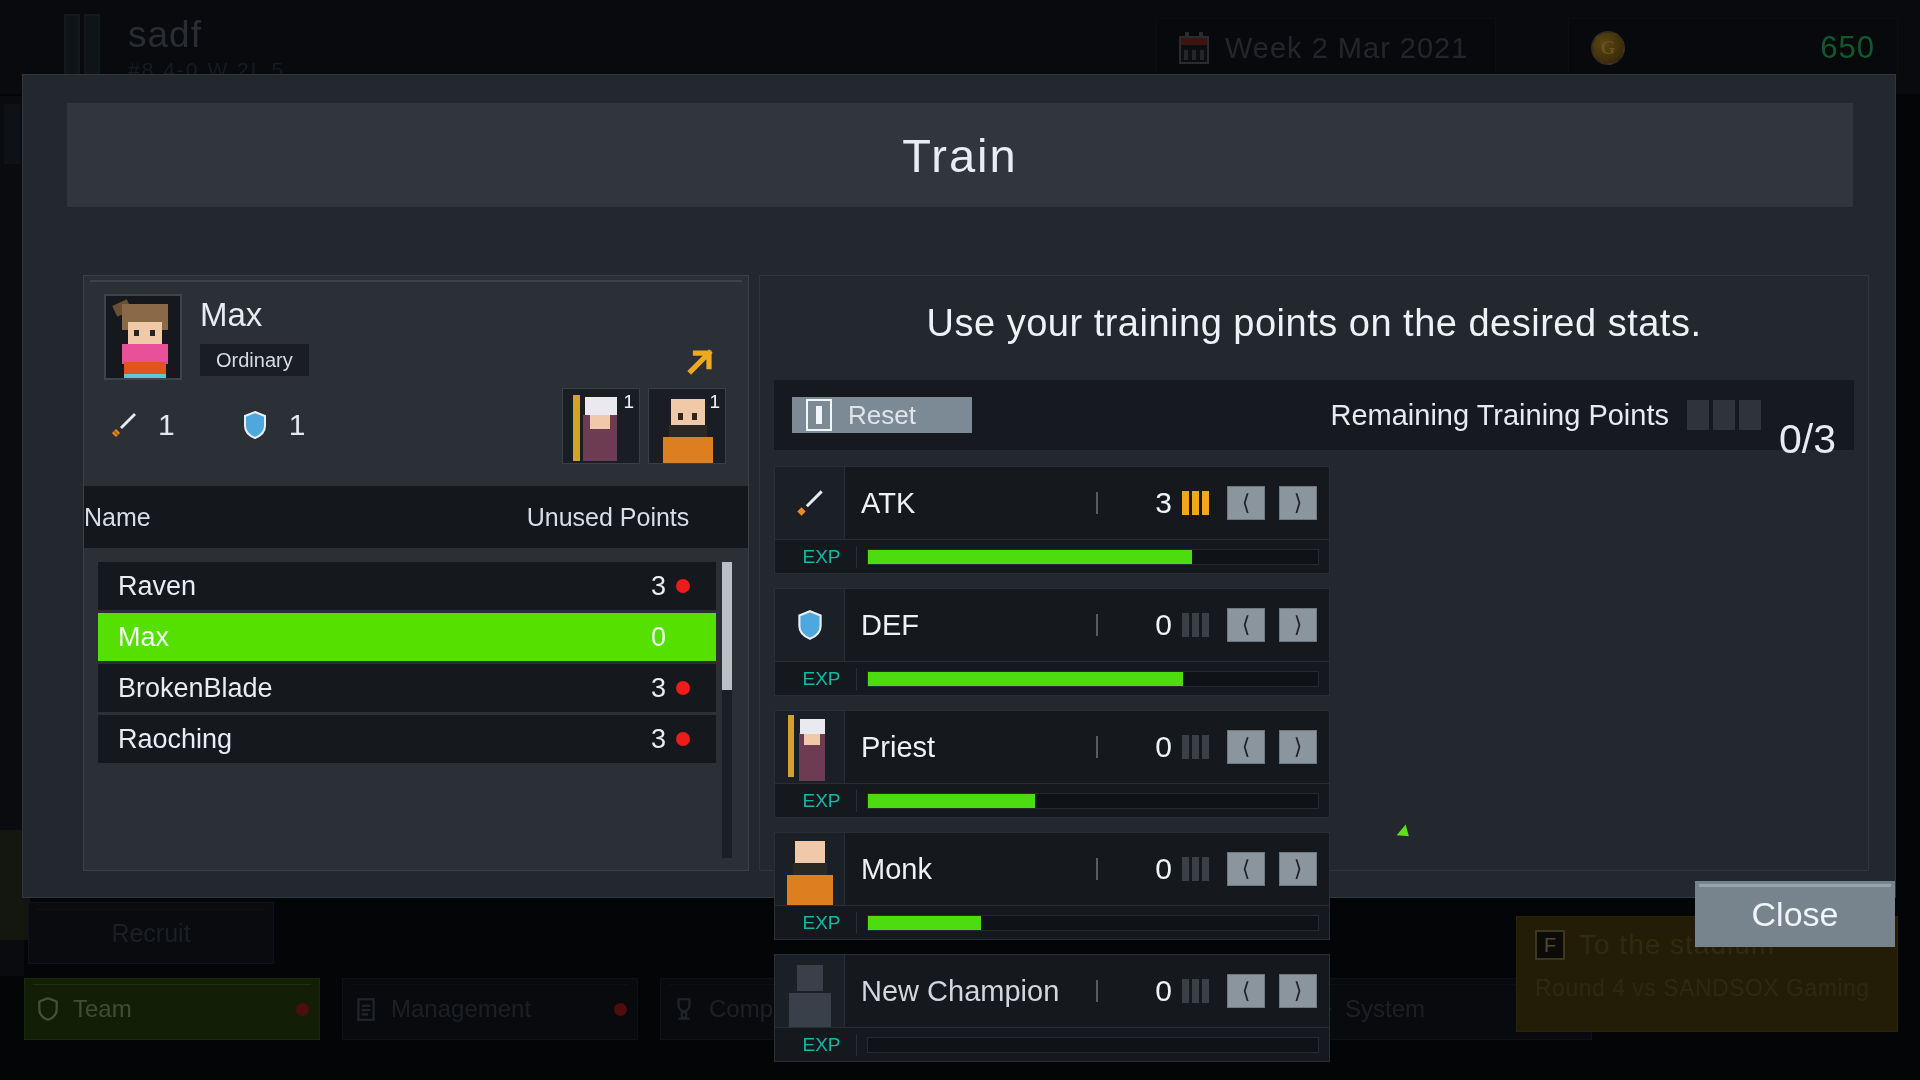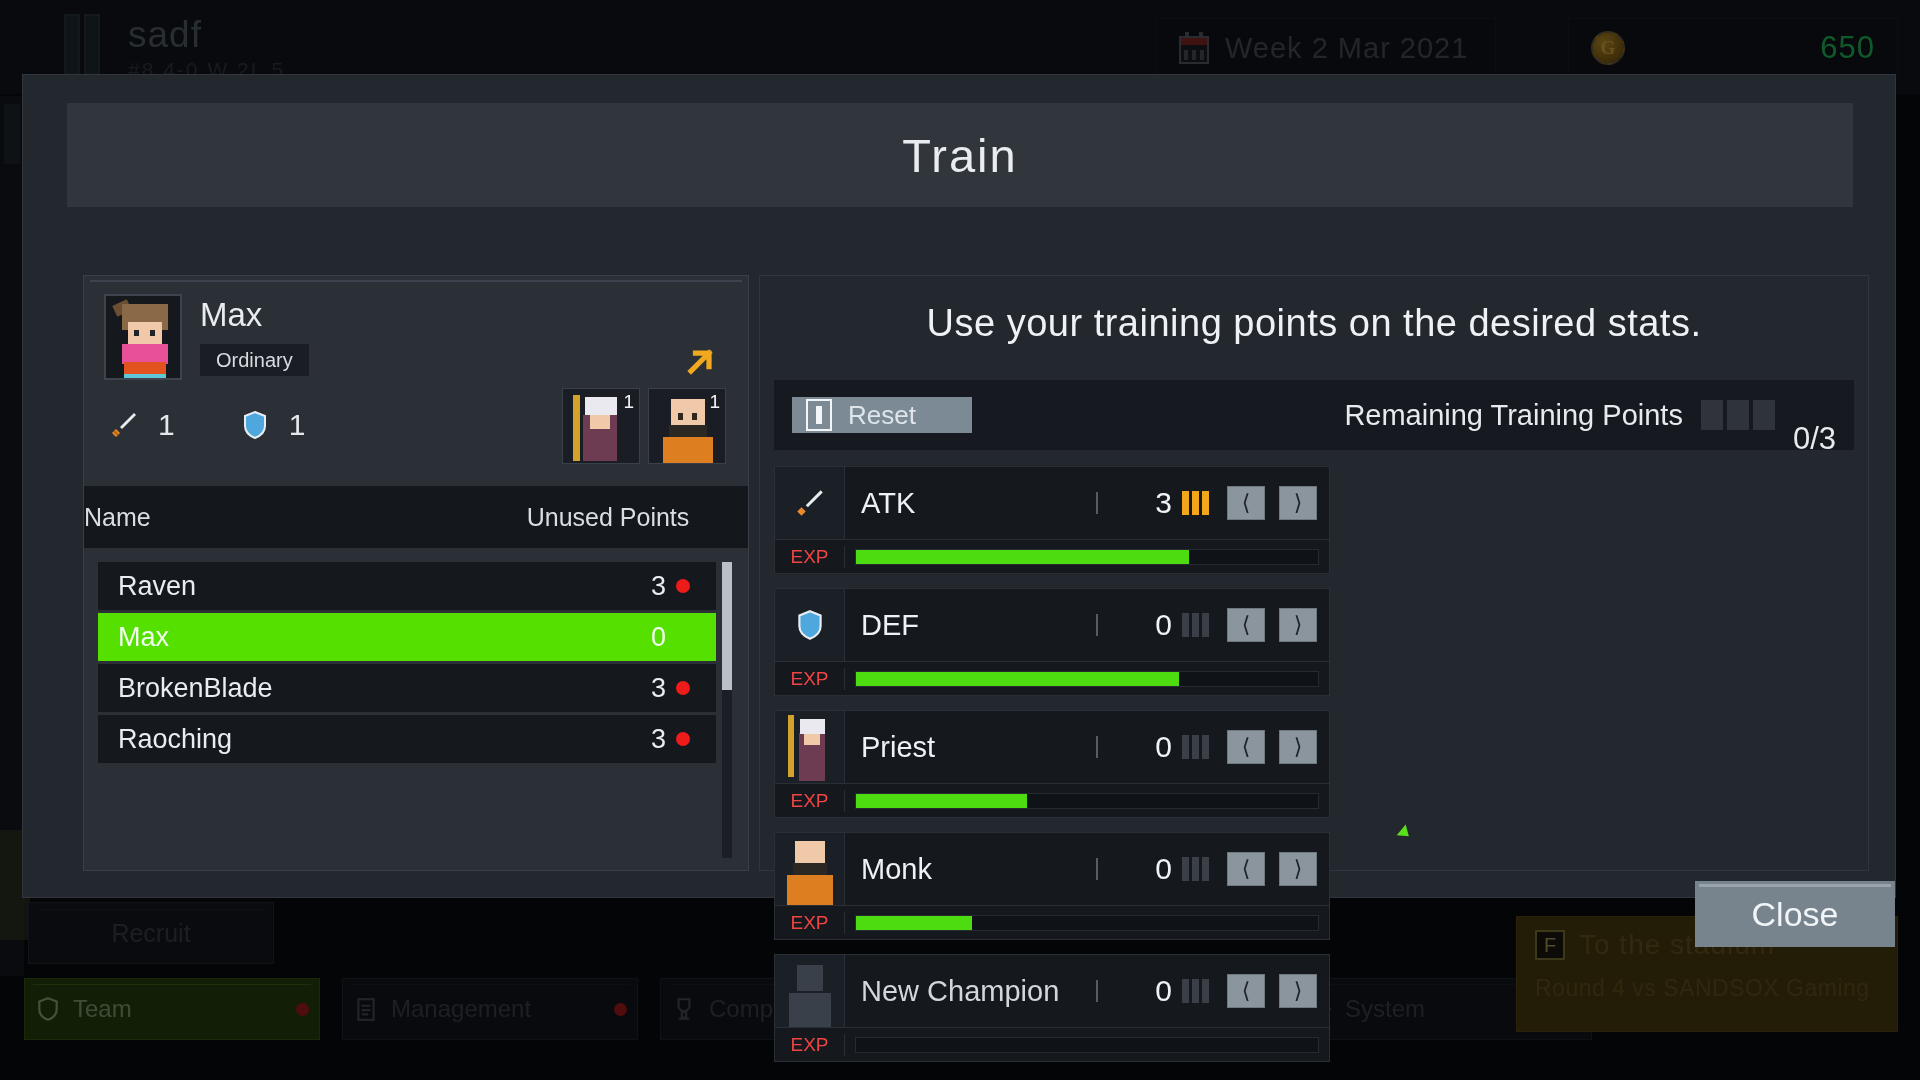--- a/index.html
+++ b/index.html
@@ -170,38 +170,38 @@
   .toolbar { position:absolute; left: 14px; right: 14px; top: 104px; height: 70px;
      background:#16191f; display:flex; align-items:center; padding: 0 18px;}
   .reset-btn { width: 180px; height: 36px; background:#7b8a95; display:flex; align-items:center; gap:16px; padding:0 14px;}
   .reset-btn::before{content:"";position:absolute;}
   .reset-ico{width:26px;height:32px;border:2px solid #f3f6f8;display:flex;align-items:center;justify-content:center;}
   .reset-ico i{width:6px;height:18px;background:#f3f6f8;display:block;}
   .reset-btn .lbl { font-size: 26px; color:#dfe5ea;}
   .rtp { margin-left:auto; display:flex; align-items:center; gap: 18px; color:#e7ebf0; font-size: 29px;}
   .rtp-pips { display:flex; gap: 4px;}
   .rtp-pips i { width: 22px; height: 30px; background:#2f343c; display:block;}
-  .rtp .frac { font-size: 31px; margin-top: 48px;}
+  .rtp .frac { font-size: 41px; margin-top: 48px;}
 
   .stat-grid { position:absolute; left: 14px; right: 14px; top: 190px; display:flex; flex-wrap:wrap; gap: 14px 18px;}
   .stat-card { width: 556px; background:#15181d; border:1px solid #2a2f37; display:flex; flex-direction:column;}
   .stat-top { display:flex; align-items:stretch; height: 72px;}
   .stat-ico { width: 70px; background:#1b1f26; border-right:1px solid #2a2f37; position:relative; overflow:hidden;}
   .stat-main { flex:1; display:flex; align-items:center; padding: 0 12px 0 16px; gap: 10px;}
   .stat-label { font-size: 29px; color:#eef2f6; }
   .stat-sep { margin-left:auto; width: 2px; height: 22px; background:#565c66;}
   .stat-val { font-size: 30px; color:#f0f4f8; width: 64px; text-align:right;}
   .pips { display:flex; gap: 3px; margin-right: 8px;}
   .pips i { width: 7px; height: 24px; background:#3a3f48; display:block;}
   .pips i.on { background:#f2a61c;}
   .arrow-btn { width: 38px; height: 34px; background:#8a959e; border:1px solid #6e7881;
       display:flex; align-items:center; justify-content:center; color:#20242a; font-size:22px;}
   .arrow-btn + .arrow-btn { margin-left: 4px; }
   .stat-exp { display:flex; align-items:center; height: 34px; border-top:1px solid #2a2f37;}
-  .exp-label { width: 70px; text-align:center; font-size: 19px; color:#ef4444; border-right:1px solid #2a2f37;}
+  .exp-label { width: 70px; text-align:center; font-size: 19px; color:#14b8a6; border-right:1px solid #2a2f37;margin-left:12px;}
   .exp-track { flex:1; height: 16px; margin: 0 10px; background:#0f1216; border:1px solid #262b33; position:relative;}
   .exp-fill { position:absolute; left:0; top:0; bottom:0; background:#4ddc10;}
 
   .stat-card.dim .stat-label { color: #d2d7dd; }
   .si-sword, .si-shield { position:absolute; left: 50%; top: 50%; transform: translate(-50%,-50%); width: 34px; height: 34px;}
   .si-pri .robe{position:absolute;left:24px;top:22px;width:26px;height:48px;background:#6d3b52;}
   .si-pri .hat{position:absolute;left:25px;top:8px;width:25px;height:15px;background:#e9e9ef;}
   .si-pri .staff{position:absolute;left:13px;top:4px;width:6px;height:62px;background:#d4a22a;}
   .si-pri .face{position:absolute;left:29px;top:22px;width:16px;height:12px;background:#f0c9a8;}
   .si-mon .head{position:absolute;left:20px;top:8px;width:30px;height:28px;background:#f0c9a8;}

